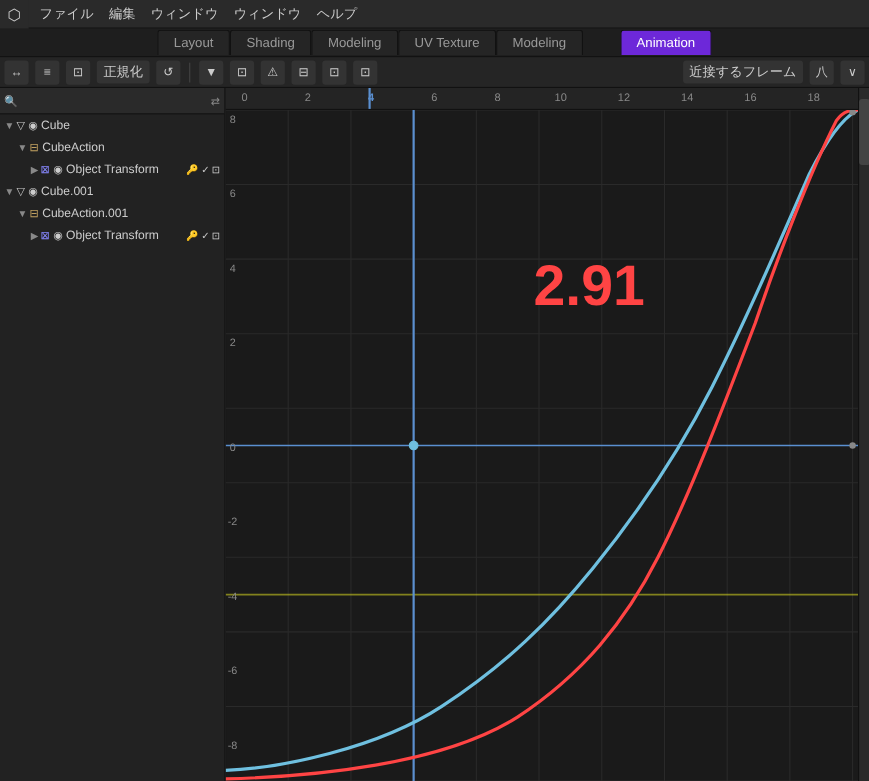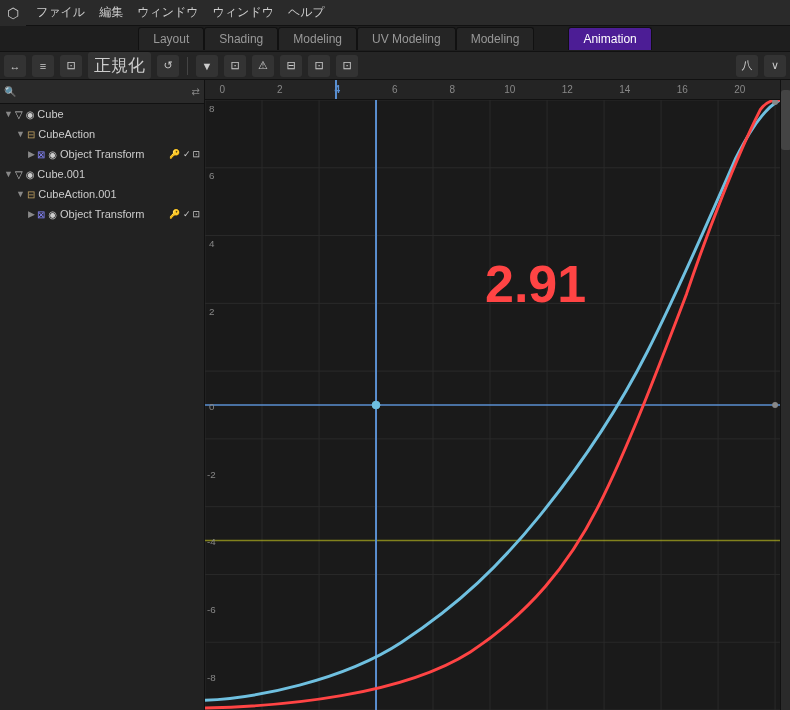--- a/index.html
+++ b/index.html
@@ -40,21 +40,21 @@
       padding: 4px 14px;
       font-size: 12px;
       color: #999;
       cursor: pointer;
       border-radius: 3px 3px 0 0;
       background: #252525;
       border: 1px solid #111;
       border-bottom: none;
     }
     .ws-tab.active {
-      background: #4c1d95;
+      background: #6d28d9;
       color: #fff;
       margin-left: 34px;
     }
 
     
     #toolbar-row {
       height: 28px;
       background: #252525;
       display: flex;
       align-items: center;
@@ -65,21 +65,21 @@
     .tb-icon {
       width: 22px; height: 22px;
       display: flex; align-items: center; justify-content: center;
       background: #333;
       border-radius: 3px;
       cursor: pointer;
       font-size: 11px;
       color: #ccc;
     }
     .tb-sep { width: 1px; height: 18px; background: #444; margin: 0 2px; }
-    .tb-label { font-size: 17px; color: #ccc; background: #333; padding: 2px 6px; border-radius: 3px; cursor: pointer; }
+    .tb-label { font-size: 12px; color: #ccc; background: #333; padding: 2px 6px; border-radius: 3px; cursor: pointer; }
 
     
     #main {
       display: flex;
       height: calc(710px - 26px - 26px - 28px);
     }
 
     
     #left-panel {
       width: 205px;
@@ -178,21 +178,20 @@
 
     
     .curve-label-red {
       position: absolute;
       font-size: 52px;
       font-weight: bold;
       color: #ff4444;
       top: 130px;
       left: 280px;
       user-select: none;
-      margin-top: 24px;
     }
     .curve-label-blue {
       position: absolute;
       font-size: 52px;
       font-weight: bold;
       color: #6fc0e0;
       top: 450px;
       left: 160px;
       user-select: none;
     }
@@ -222,39 +221,40 @@
     <span class="menu-item">ウィンドウ</span>
     <span class="menu-item">ウィンドウ</span>
     <span class="menu-item">ヘルプ</span>
   </div>
 </div>
 
 <div id="workspace-tabs">
   <div class="ws-tab">Layout</div>
   <div class="ws-tab">Shading</div>
   <div class="ws-tab">Modeling</div>
-  <div class="ws-tab">UV Modeling</div>
+  <div class="ws-tab">UV Texture</div>
   <div class="ws-tab">Modeling</div>
   <div class="ws-tab active">Animation</div>
 </div>
 
 <div id="toolbar-row">
   <div class="tb-icon">↔</div>
   <div class="tb-icon">≡</div>
   <div class="tb-icon">⊡</div>
   <div class="tb-label">正規化</div>
   <div class="tb-icon">↺</div>
   <div class="tb-sep"></div>
   <div class="tb-icon">▼</div>
   <div class="tb-icon">⊡</div>
   <div class="tb-icon">⚠</div>
   <div class="tb-icon">⊟</div>
   <div class="tb-icon">⊡</div>
   <div class="tb-icon">⊡</div>
   <div style="flex:1"></div>
+  <div class="tb-label">近接するフレーム</div>
   <div class="tb-icon">八</div>
   <div class="tb-icon">∨</div>
 </div>
 
 <div id="main">
 
   <div id="left-panel">
     <div id="search-bar">
       <div class="search-icon-wrap">🔍</div>
       <input type="text" id="search-input" placeholder="" style="">
@@ -318,21 +318,21 @@
       <span class="tl-num" style="left: 3%">0</span>
       <span class="tl-num" style="left: 13%">2</span>
       <span class="tl-num tl-current-marker" style="left: calc(23% - 1px); width:2px; background:#5a8fd0; height:100%;"></span>
       <span class="tl-num" style="left: 23%; color: #5a8fd0; font-weight:bold;">4</span>
       <span class="tl-num" style="left: 33%">6</span>
       <span class="tl-num" style="left: 43%">8</span>
       <span class="tl-num" style="left: 53%">10</span>
       <span class="tl-num" style="left: 63%">12</span>
       <span class="tl-num" style="left: 73%">14</span>
       <span class="tl-num" style="left: 83%">16</span>
-      <span class="tl-num" style="left: 93%">20</span>
+      <span class="tl-num" style="left: 93%">18</span>
     </div>
 
     <div id="graph-canvas">
       <svg id="graph-svg" viewBox="0 0 585 630" preserveAspectRatio="none">
 
         <line x1="0" y1="0" x2="0" y2="630" stroke="#2a2a2a" stroke-width="1"></line>
         <line x1="58" y1="0" x2="58" y2="630" stroke="#2a2a2a" stroke-width="1"></line>
         <line x1="116" y1="0" x2="116" y2="630" stroke="#2a2a2a" stroke-width="1"></line>
         <line x1="174" y1="0" x2="174" y2="630" stroke="#3a3a3a" stroke-width="1.5"></line>
         <line x1="232" y1="0" x2="232" y2="630" stroke="#2a2a2a" stroke-width="1"></line>

